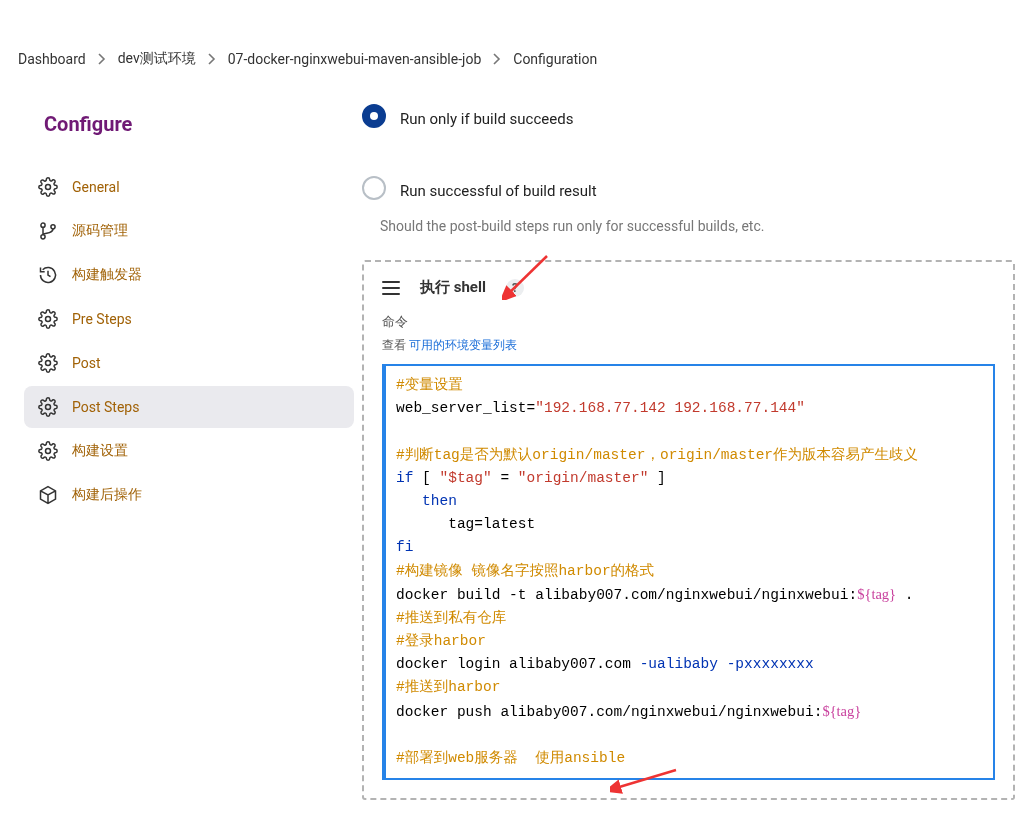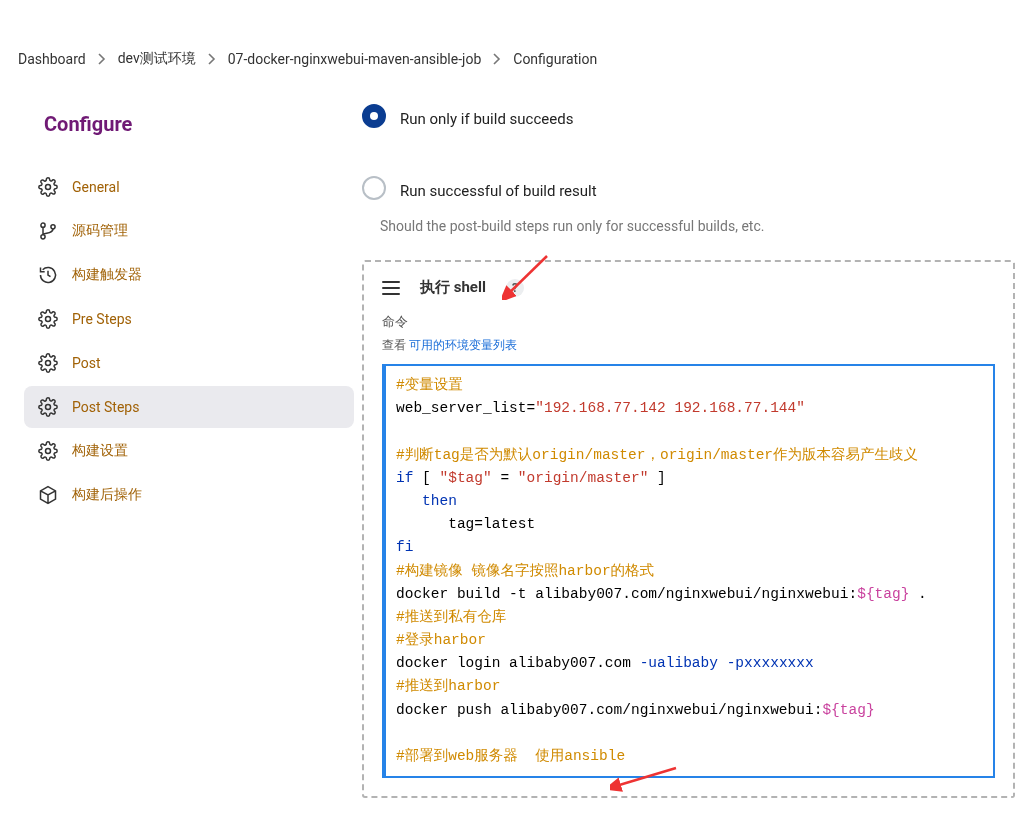--- a/index.html
+++ b/index.html
@@ -26,21 +26,21 @@
 .help-q { width: 18px; height: 18px; border-radius: 50%; background: #eceef0; color: #555; font-size: 12px; display: flex; align-items: center; justify-content: center; font-weight: bold; }
 .cmd-label { font-size: 13px; color: #555; margin-bottom: 6px; }
 .env-link-row { font-size: 12px; color: #555; margin-bottom: 10px; }
 .env-link { color: #1a6dd8; }
 .code-box { border: 2px solid #2683e8; border-left-width: 4px; padding: 8px 10px; font-family: Consolas, "Courier New", monospace; font-size: 14.5px; line-height: 1.6; white-space: pre; overflow-x: auto; }
 .cm-c { color: #d08a00; }
 .cm-v { color: #000; }
 .cm-s { color: #c23a2d; }
 .cm-k { color: #0033b3; }
 .cm-o { color: #0033b3; }
-.cm-e { color: #c9429e; }
+.cm-e { color: #c9429e; font-family: Liberation Serif, serif; }
 .arrow { position: absolute; pointer-events: none; }
 .step-wrap { position: relative; }
 .hamburger-icon { width: 18px; height: 14px; display: flex; flex-direction: column; justify-content: space-between; }
 .hamburger-icon span { height: 2px; width: 100%; background: #333; border-radius: 1px; }
 </style>
 </head>
 <body>
 
 <div class="breadcrumb">
   <span class="breadcrumb-item">Dashboard</span>

